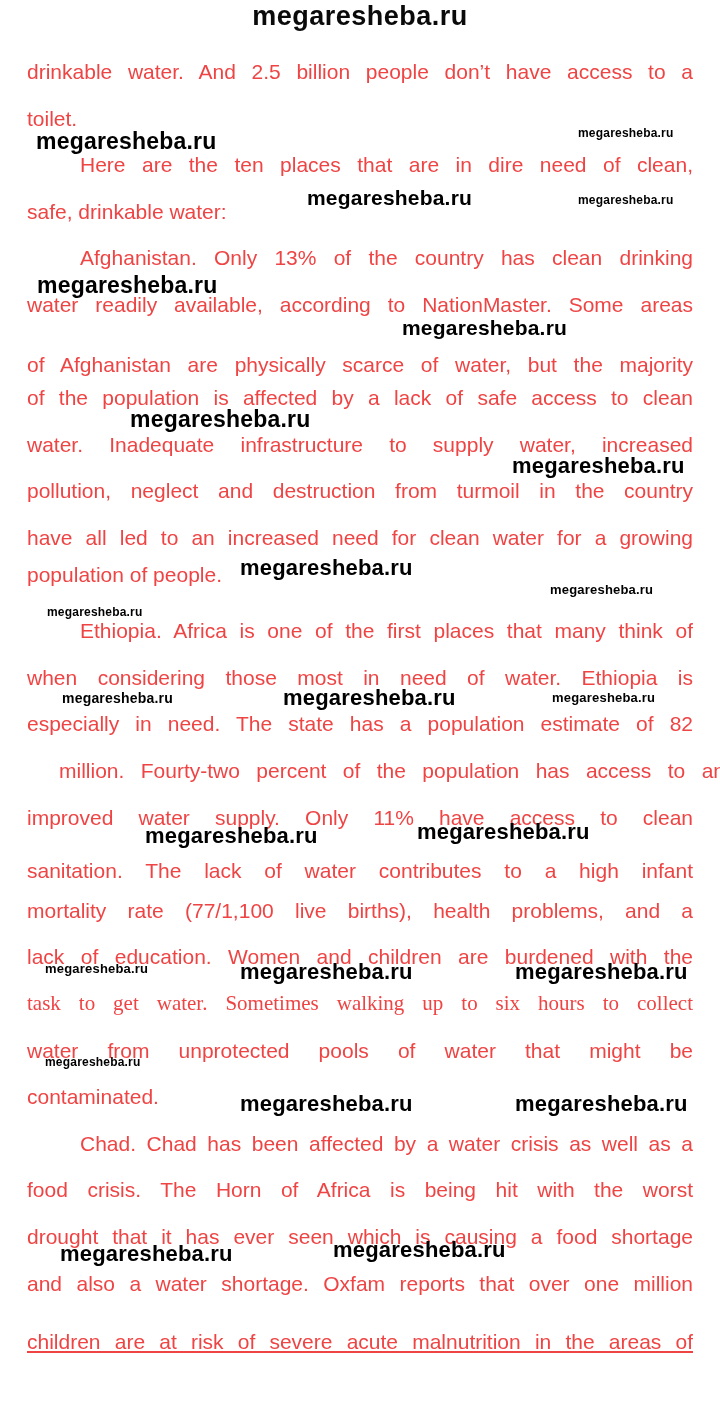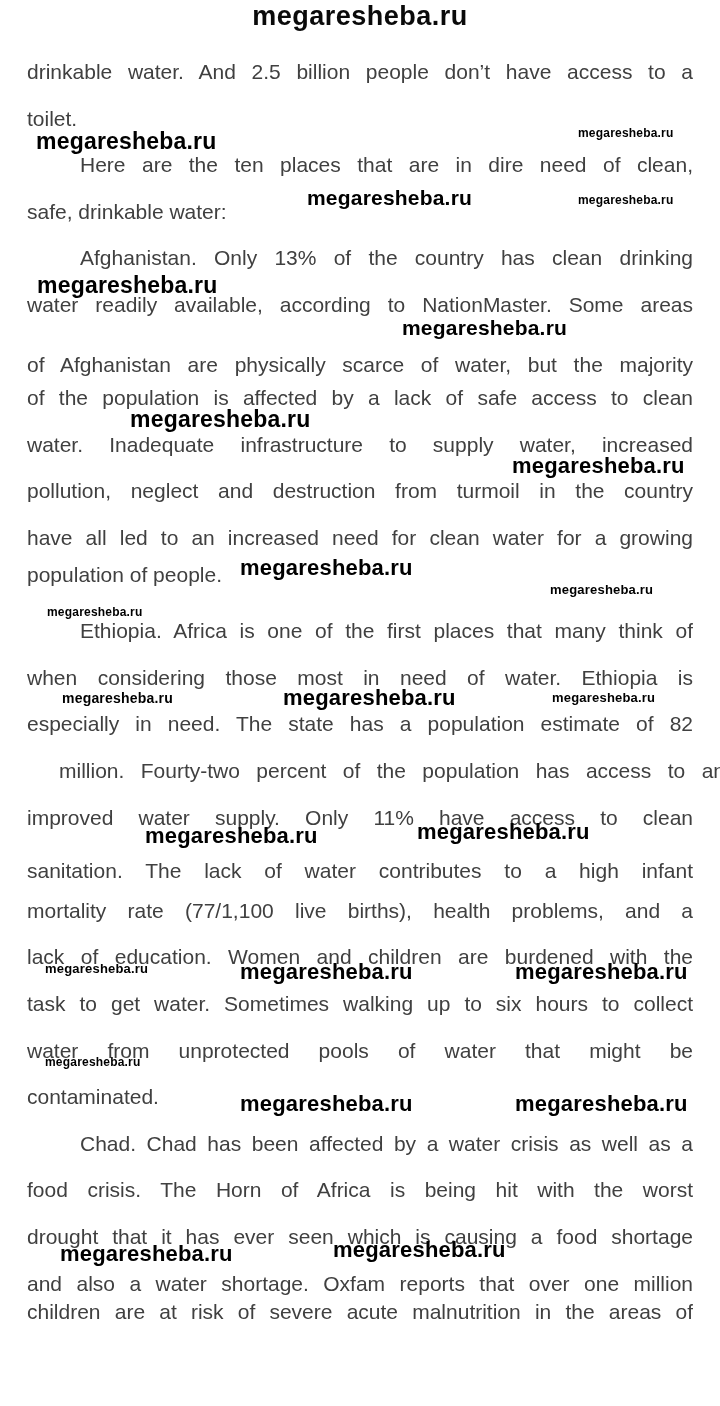--- a/index.html
+++ b/index.html
@@ -16,21 +16,21 @@
     font-size:27px;font-weight:bold;color:#0a0a0a;
     letter-spacing:0.5px;
   }
   .footer-brand{
     position:absolute;top:1363px;left:0;width:720px;
     text-align:center;line-height:34px;
     font-size:28px;font-weight:bold;color:#0a0a0a;
   }
   #text-lines .line{
     position:absolute;left:27px;width:666px;height:47px;
-    line-height:47px;font-size:21px;color:#404040;
+    line-height:47px;font-size:21px;color:#ef4444;
     overflow:hidden;
   }
   #text-lines .line.just{
     text-align:justify;
     text-align-last:justify;
   }
   #text-lines .line.indent{
     text-indent:53px;
   }
   #watermark-layer .wm{
@@ -60,28 +60,28 @@
       <div class="line just" style="top: 514px;">have all led to an increased need for clean water for a growing</div>
       <div class="line" style="top: 551px;">population of people.</div>
       <div class="line just indent" style="top: 607.2px;">Ethiopia. Africa is one of the first places that many think of</div>
       <div class="line just" style="top: 653.8px;">when considering those most in need of water. Ethiopia is</div>
       <div class="line just" style="top: 700.4px;">especially in need. The state has a population estimate of 82</div>
       <div class="line just" style="top: 747px; margin-left: 32px;">million. Fourty-two percent of the population has access to an</div>
       <div class="line just" style="top: 793.6px;">improved water supply.  Only 11% have access to clean</div>
       <div class="line just" style="top: 847px;">sanitation. The lack of water contributes to a high infant</div>
       <div class="line just" style="top: 886.8px;">mortality rate (77/1,100 live births), health problems, and a</div>
       <div class="line just" style="top: 933.4px;">lack of education. Women and children are burdened with the</div>
-      <div class="line just" style="top: 980px;">task to get water. Sometimes walking up to six hours to collect</div>
+      <div class="line just" style="top: 980px; font-family: Liberation Serif, serif;">task to get water. Sometimes walking up to six hours to collect</div>
       <div class="line just" style="top: 1026.6px;">water from unprotected pools of water that might be</div>
       <div class="line" style="top: 1073.2px;">contaminated.</div>
       <div class="line just indent" style="top: 1119.8px;">Chad. Chad has been affected by a water crisis as well as a</div>
       <div class="line just" style="top: 1166.4px;">food crisis. The Horn of Africa is being hit with the worst</div>
       <div class="line just" style="top: 1213px;">drought that it has ever seen which is causing a food shortage</div>
       <div class="line just" style="top: 1259.6px;">and also a water shortage. Oxfam reports that over one million</div>
-      <div class="line just" style="top: 1288px;">children are at risk of severe acute malnutrition in the areas of</div>
+      <div class="line just" style="top: 1318px; text-decoration: underline;">children are at risk of severe acute malnutrition in the areas of</div>
     </div>
 
   <div id="watermark-layer">
       <div class="wm" style="left: 36px; top: 129px; font-size: 23px;">megaresheba.ru</div>
       <div class="wm" style="left: 578px; top: 127px; font-size: 12px;">megaresheba.ru</div>
       <div class="wm" style="left: 307px; top: 186px; font-size: 21px;">megaresheba.ru</div>
       <div class="wm" style="left: 578px; top: 194px; font-size: 12px;">megaresheba.ru</div>
       <div class="wm" style="left: 37px; top: 273px; font-size: 23px;">megaresheba.ru</div>
       <div class="wm" style="left: 402px; top: 316px; font-size: 21px;">megaresheba.ru</div>
       <div class="wm" style="left: 130px; top: 407px; font-size: 23px;">megaresheba.ru</div>

